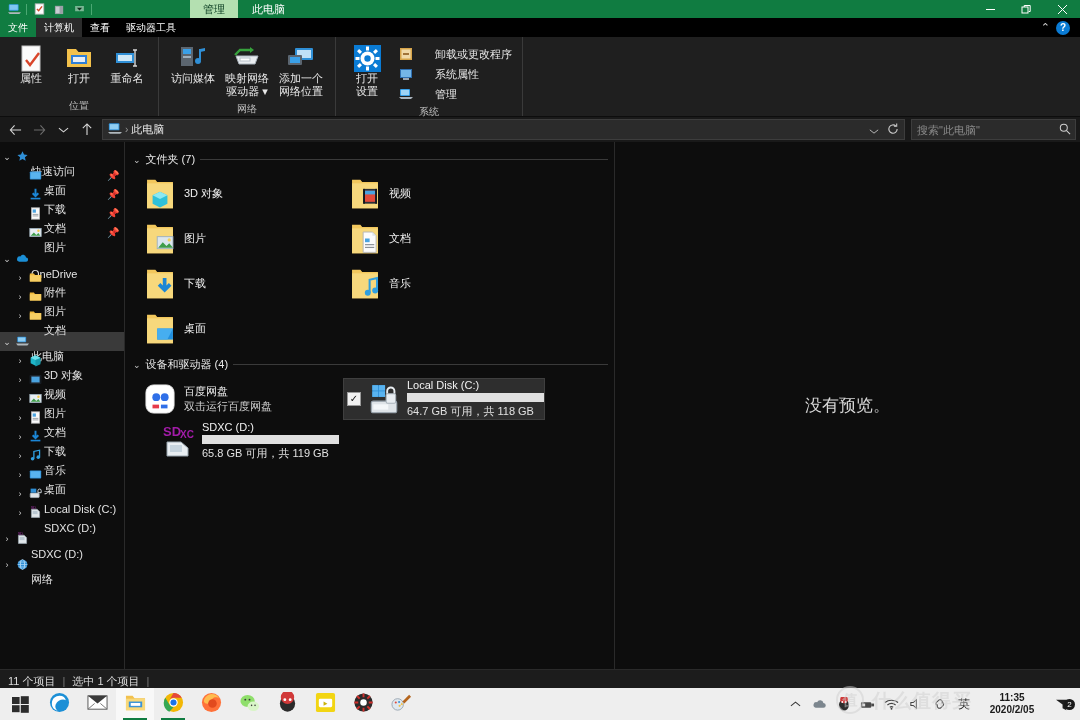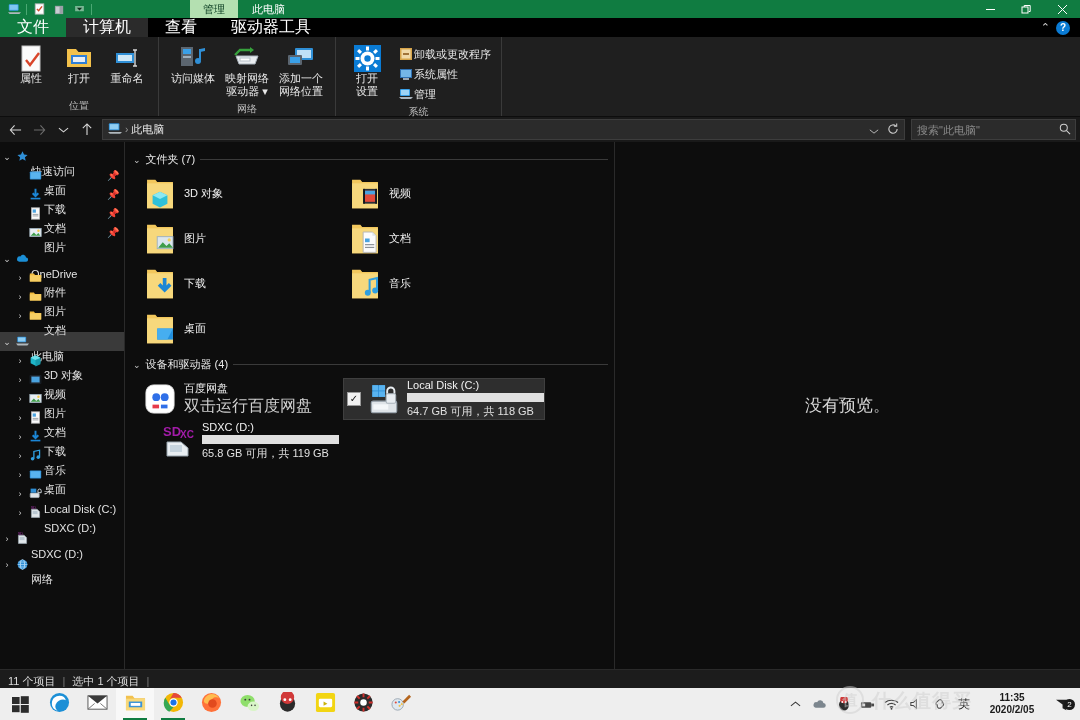--- a/index.html
+++ b/index.html
@@ -36,21 +36,21 @@
     width: 36px; height: 18px; display: flex; align-items: center; justify-content: center;
     color: #fff;
   }
 
   
   .tabbar {
     height: 19px; background: #000; display: flex; align-items: stretch;
     position: relative;
   }
   .tab {
-    font-size: 16px; color: #ffffff; padding: 0 17px;
+    font-size: 10px; color: #ffffff; padding: 0 8px;
     display: flex; align-items: center; height: 19px; white-space: nowrap;
   }
   .tab.file { background: #107c41; color: #fff; }
   .tab.active { background: #2b2b2b; color: #fff; }
   .tab-right {
     position: absolute; right: 2px; top: 0; height: 19px;
     display: flex; align-items: center; gap: 6px; padding-right: 8px;
   }
   .chev-up { color: #d0d0d0; font-size: 11px; }
   .help-circle {
@@ -77,21 +77,21 @@
     display: flex; flex-direction: column; align-items: center;
     width: 46px; padding: 2px 1px; color: #e8e8e8; font-size: 11px;
     line-height: 13px; text-align: center;
   }
   .rbtn.wide { width: 52px; }
   .rbtn .ico { height: 28px; display: flex; align-items: center; justify-content: center; }
   .rbtn .lbl { white-space: nowrap; }
   .rbtn .lbl2 { white-space: nowrap; }
   .rsmall-list { display: flex; flex-direction: column; gap: 2px; padding: 3px 2px 0 6px; }
   .rsmall {
-    display: flex; align-items: center; gap: 0; color: #e8e8e8; font-size: 11px;
+    display: flex; align-items: center; gap: 21px; color: #e8e8e8; font-size: 11px;
     height: 18px;
   }
   .rsmall .ico { width: 16px; height: 16px; display: flex; align-items: center; justify-content: center; }
 
   
   .addressbar {
     height: 25px; background: #191919; display: flex; align-items: center;
     padding: 0 4px; gap: 2px;
   }
   .navbtn {
@@ -151,21 +151,21 @@
   .group-head .chev { font-size: 9px; color: #c8c8c8; }
   .group-head .line { flex: 1; height: 1px; background: #3a3a3a; margin-right: 6px; }
   .tiles { display: flex; flex-wrap: wrap; padding-left: 8px; }
   .tile {
     width: 205px; height: 45px; display: flex; align-items: center; gap: 7px;
     padding: 2px 4px; margin-bottom: 0px;
   }
   .tile .tico { width: 34px; height: 38px; flex: none; display: flex; align-items: center; justify-content: center; }
   .tile .tmeta { display: flex; flex-direction: column; justify-content: center; min-width: 0; }
   .tile .tname { font-size: 11px; color: #f0f0f0; white-space: nowrap; }
-  .tile .tsub { font-size: 16px; color: #d0d0d0; white-space: nowrap; }
+  .tile .tsub { font-size: 11px; color: #d0d0d0; white-space: nowrap; }
   .drive-tile {
     width: 200px; height: 40px; display: flex; align-items: center; gap: 4px;
     padding: 2px 3px; position: relative;
   }
   .drive-tile.selected { background: #2e2e2e; outline: 1px solid #3f3f3f; }
   .drive-check {
     width: 14px; height: 14px; border: 1px solid #9a9a9a; background: #f2f2f2;
     display: flex; align-items: center; justify-content: center; flex: none;
     font-size: 10px; color: #111; line-height: 1;
   }

